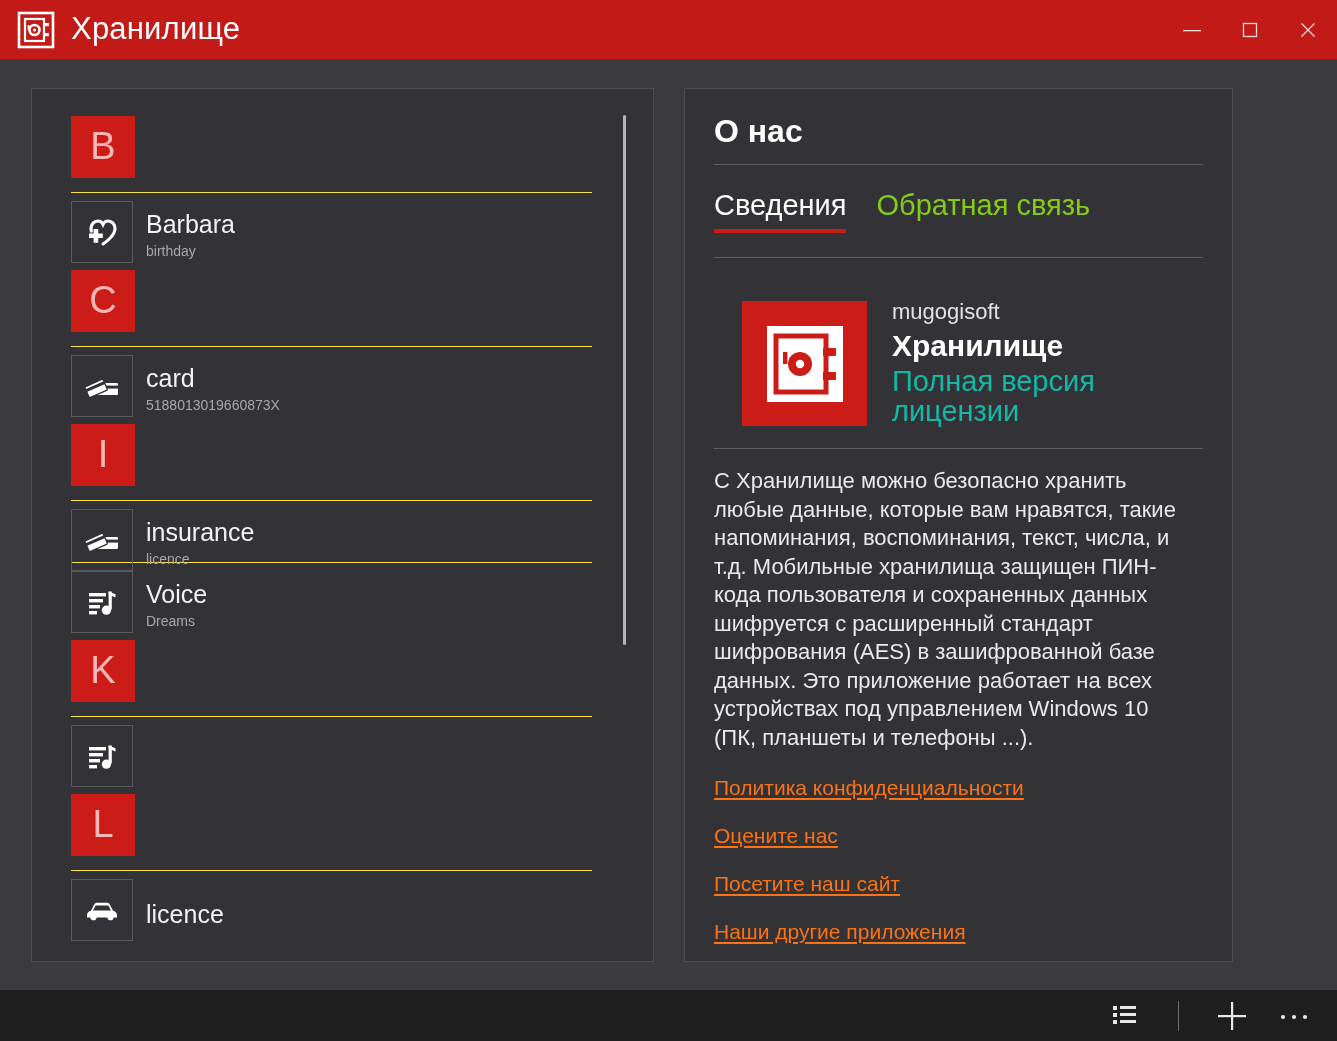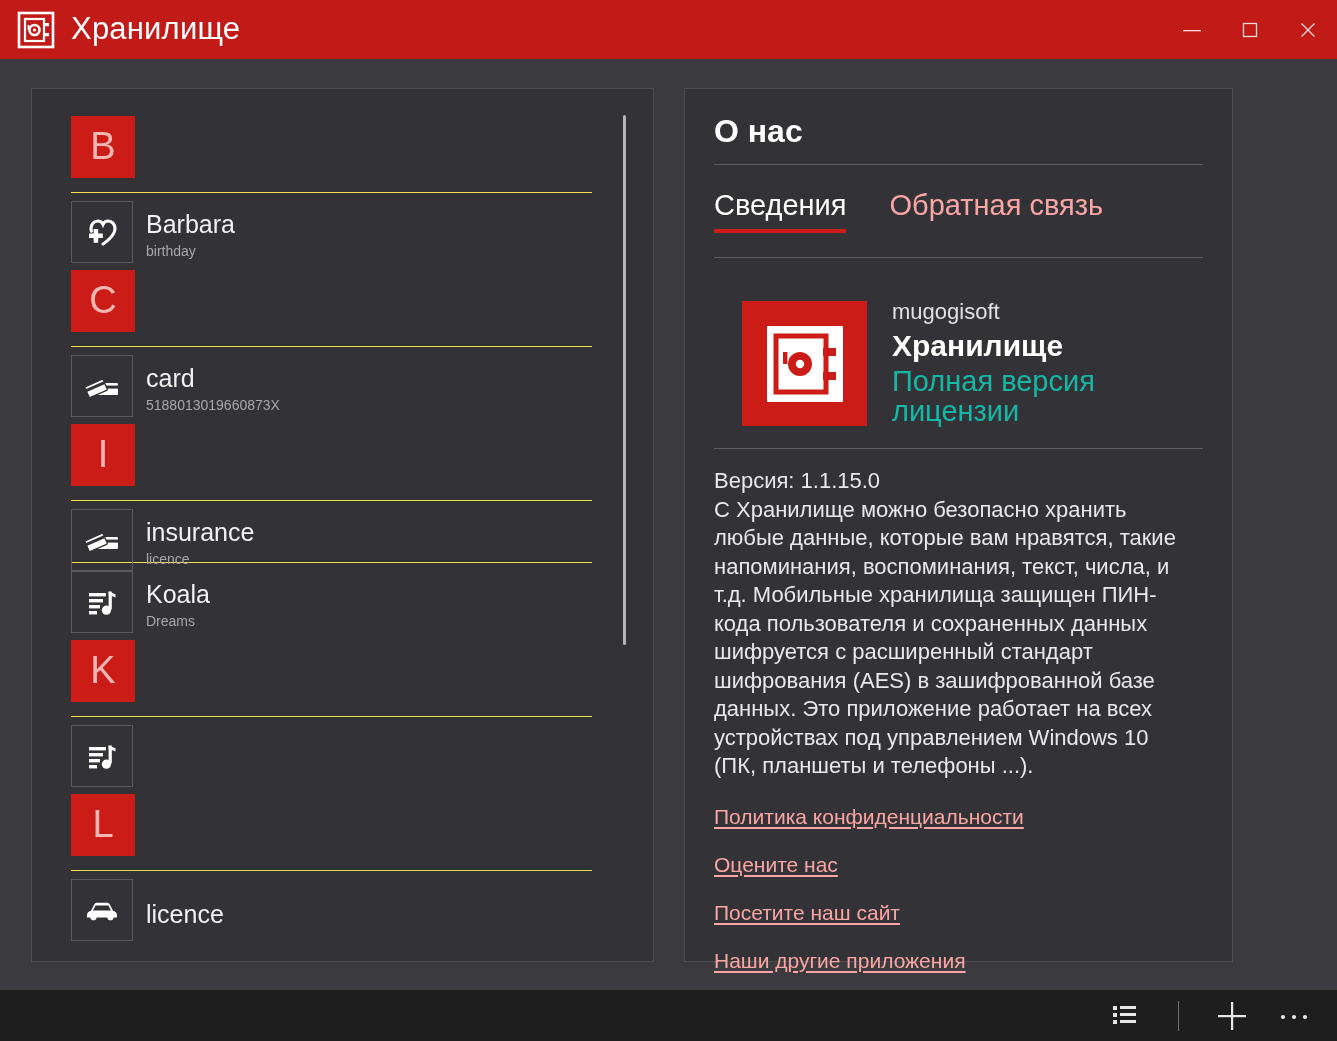--- a/index.html
+++ b/index.html
@@ -150,28 +150,28 @@
     padding-bottom: 13px;
   }
   .rp-rule {
     height: 1px;
     background: #5e5e62;
     margin-bottom: 22px;
   }
   .tabs {
     display: flex;
     align-items: flex-end;
-    gap: 43px;
+    gap: 30px;
     margin-bottom: 0;
   }
   .tab {
     font-size: 29px;
     line-height: 36px;
     padding-bottom: 6px;
-    color: #fca5a5;
+    color: #84cc16;
     font-weight: 400;
     border-bottom: 4px solid transparent;
   }
   .tab.active {
     color: #ffffff;
     border-bottom-color: #cc1c17;
   }
   .tabs-rule {
     height: 1px;
     background: #5e5e62;
@@ -216,21 +216,21 @@
   }
   .about-body {
     color: #e9e9e9;
     font-size: 22px;
     line-height: 28.5px;
     padding-right: 8px;
   }
   .links { margin-top: 22px; }
   .link {
     display: inline-block;
-    color: #fca5a5;
+    color: #f97316;
     font-size: 21px;
     line-height: 27px;
     text-decoration: underline;
     text-underline-offset: 3px;
     margin-bottom: 21px;
   }
   .link-row { display: block; }
 
   
   .cmdbar {
@@ -355,21 +355,21 @@
               <rect x="7" y="11" width="17" height="3.4" fill="#ffffff"></rect>
               <rect x="7" y="17" width="14" height="3.4" fill="#ffffff"></rect>
               <rect x="7" y="23" width="11" height="3.4" fill="#ffffff"></rect>
               <rect x="7" y="29" width="8" height="3.4" fill="#ffffff"></rect>
               <rect x="26.6" y="9.5" width="3.2" height="18" fill="#ffffff"></rect>
               <path d="M26.6 9.5 L33.5 12.3 L33.5 15.5 L26.6 12.7 Z" fill="#ffffff"></path>
               <circle cx="24.4" cy="28.2" r="4.6" fill="#ffffff"></circle>
             </svg>
           </div>
           <div class="row-text">
-            <div class="row-title">Koala</div>
+            <div class="row-title">Voice</div>
             <div class="row-sub">Dreams</div>
           </div>
         </div>
 
         <div class="group-head">K</div>
 
         <div class="row">
           <div class="row-icon">
             <svg width="40" height="40" viewBox="0 0 40 40">
               <rect x="7" y="11" width="17" height="3.4" fill="#ffffff"></rect>
@@ -432,21 +432,20 @@
         </div>
         <div class="about-meta">
           <div class="about-pub">mugogisoft</div>
           <div class="about-name">Хранилище</div>
           <div class="about-lic">Полная версия лицензии</div>
         </div>
       </div>
 
       <div class="about-rule"></div>
 
-      <div class="about-body">Версия: 1.1.15.0</div>
       <div class="about-body">С Хранилище можно безопасно хранить любые данные, которые вам нравятся, такие напоминания, воспоминания, текст, числа, и т.д. Мобильные хранилища защищен ПИН-кода пользователя и сохраненных данных шифруется с расширенный стандарт шифрования (AES) в зашифрованной базе данных. Это приложение работает на всех устройствах под управлением Windows 10 (ПК, планшеты и телефоны ...).</div>
 
       <div class="links">
         <div class="link-row"><a class="link" href="#">Политика конфиденциальности</a></div>
         <div class="link-row"><a class="link" href="#">Оцените нас</a></div>
         <div class="link-row"><a class="link" href="#">Посетите наш сайт</a></div>
         <div class="link-row"><a class="link" href="#">Наши другие приложения</a></div>
       </div>
     </div>
   </div>

